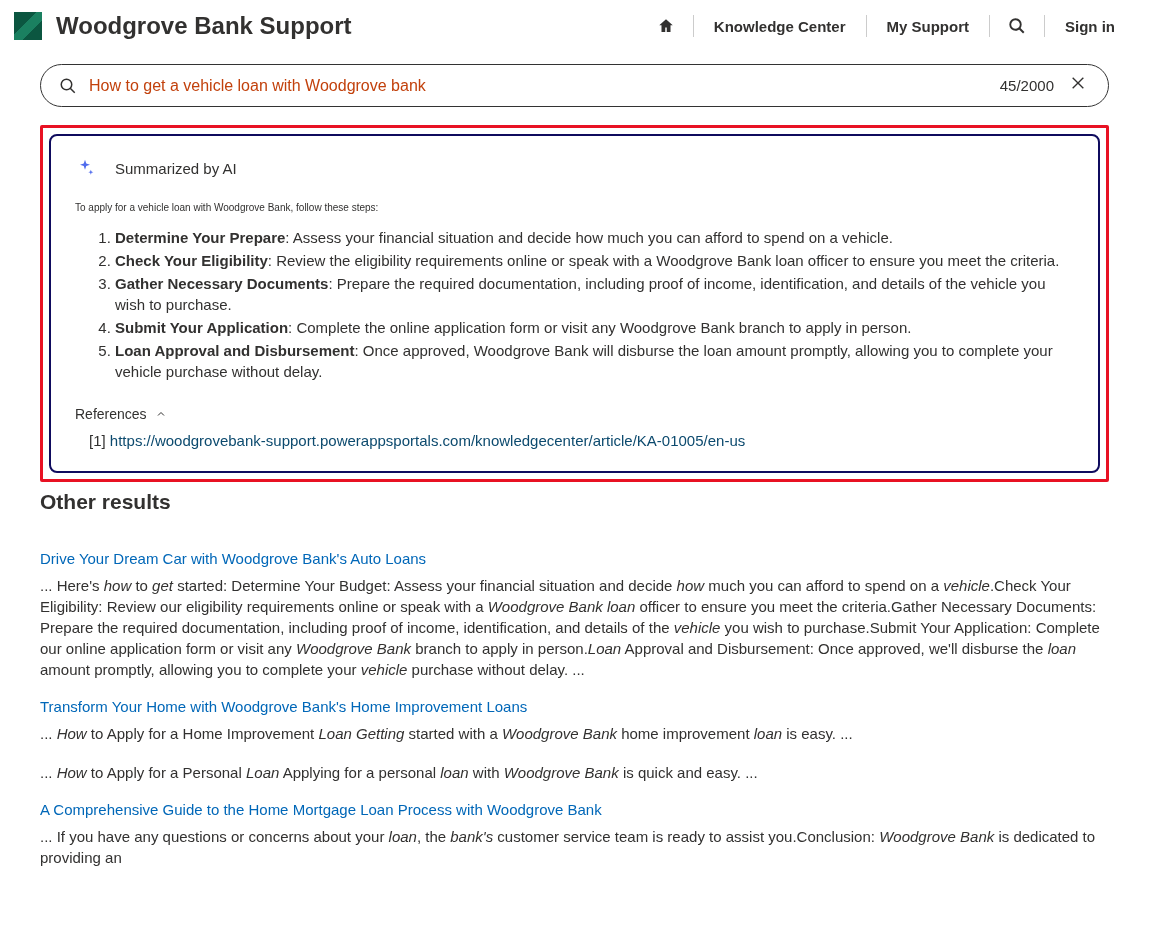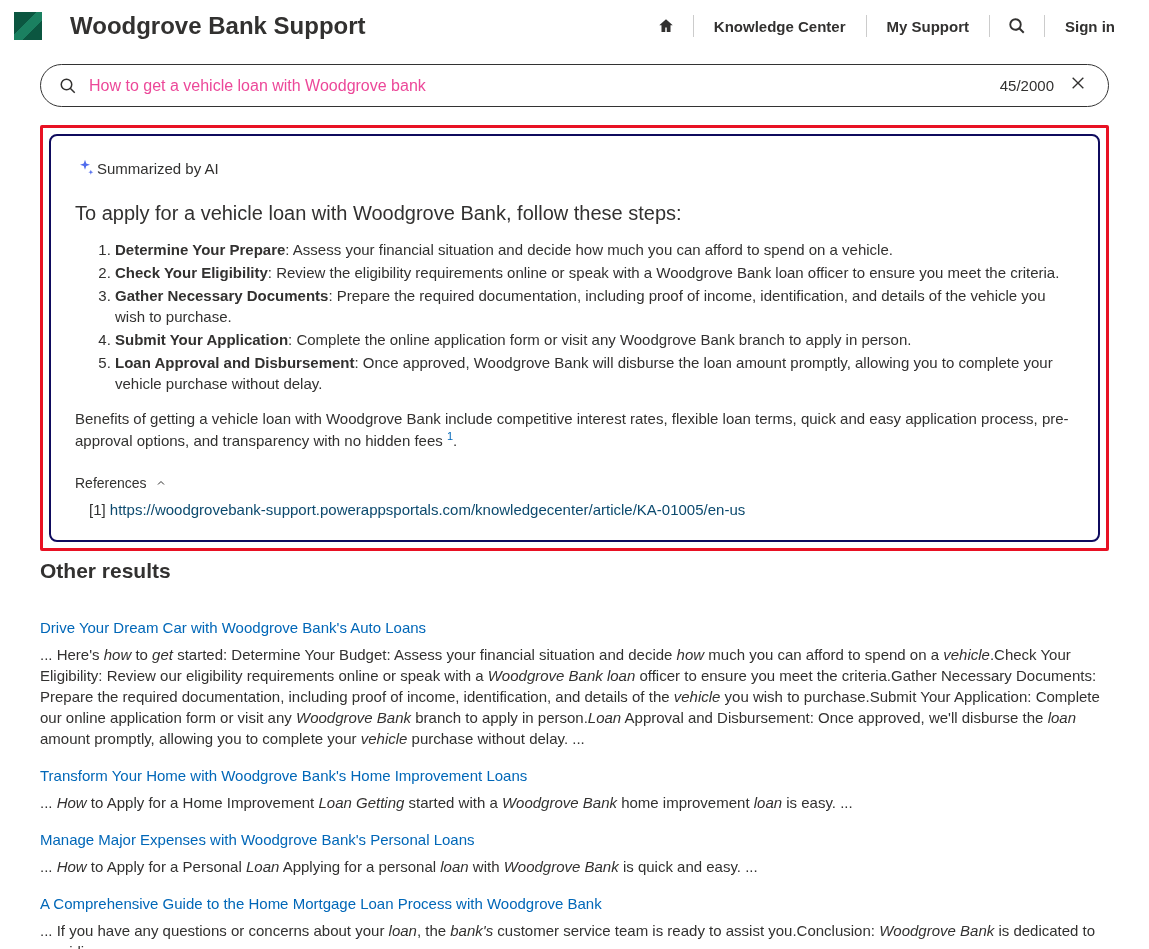--- a/index.html
+++ b/index.html
@@ -9,21 +9,21 @@
     }
     body {
       font-family: 'Segoe UI', Tahoma, Geneva, Verdana, sans-serif;
       background: #fff;
       color: #323130;
     }
     .header {
       display: flex;
       align-items: center;
       padding: 12px 14px;
-      gap: 28px;
+      gap: 14px;
     }
     .logo {
       width: 28px;
       height: 28px;
       background: linear-gradient(135deg, #0b5640 40%, #1a8060 40%, #1a8060 65%, #0b5640 65%);
       position: relative;
     }
     .site-title {
       font-size: 24px;
       font-weight: 600;
@@ -68,21 +68,21 @@
     .search-bar .sicon {
       width: 18px;
       height: 18px;
       flex-shrink: 0;
     }
     .search-input {
       flex: 1;
       border: none;
       outline: none;
       font-size: 16px;
-      color: #ec4899;
+      color: #c2410c;
     }
     .search-count {
       font-size: 15px;
       color: #323130;
     }
     .clear-btn {
       cursor: pointer;
       font-size: 18px;
       padding: 0 4px;
     }
@@ -93,33 +93,33 @@
       border-radius: 2px;
     }
     .ai-card {
       border: 2px solid #0f0b5e;
       border-radius: 8px;
       padding: 22px 24px;
     }
     .ai-header {
       display: flex;
       align-items: center;
-      gap: 2px;
+      gap: 20px;
       margin-bottom: 24px;
     }
     .sparkle-icon {
       width: 20px;
       height: 20px;
       color: #4f6bed;
     }
     .ai-label {
       font-size: 15px;
     }
     .ai-intro {
-      font-size: 20px;
+      font-size: 10px;
       margin-bottom: 14px;
     }
     .ai-list {
       margin-left: 40px;
       margin-bottom: 14px;
     }
     .ai-list li {
       font-size: 15px;
       line-height: 1.4;
       margin-bottom: 2px;
@@ -248,40 +248,37 @@
         <span class="ai-label">Summarized by AI</span>
       </div>
       <p class="ai-intro">To apply for a vehicle loan with Woodgrove Bank, follow these steps:</p>
       <ol class="ai-list" id="ai-steps">
           <li><span class="bold">Determine Your Prepare</span><span>: Assess your financial situation and decide how much you can afford to spend on a vehicle.</span></li>
           <li><span class="bold">Check Your Eligibility</span><span>: Review the eligibility requirements online or speak with a Woodgrove Bank loan officer to ensure you meet the criteria.</span></li>
           <li><span class="bold">Gather Necessary Documents</span><span>: Prepare the required documentation, including proof of income, identification, and details of the vehicle you wish to purchase.</span></li>
           <li><span class="bold">Submit Your Application</span><span>: Complete the online application form or visit any Woodgrove Bank branch to apply in person.</span></li>
           <li><span class="bold">Loan Approval and Disbursement</span><span>: Once approved, Woodgrove Bank will disburse the loan amount promptly, allowing you to complete your vehicle purchase without delay.</span></li>
         </ol>
-      <p class="ai-outro">
-        <span>Benefits of getting a vehicle loan with Woodgrove Bank include competitive interest rates, flexible loan terms, quick and easy application process, pre-approval options, and transparency with no hidden fees </span><a class="sup">1</a><span>.</span>
-      </p>
       <div class="ref-row">
         <div class="ref-toggle">
           <span>References</span>
           <svg class="chev" viewBox="0 0 24 24" fill="none" stroke="currentColor" stroke-width="2">
               <polyline points="6 15 12 9 18 15"></polyline>
             </svg>
         </div>
       </div>
       <div class="ref-item">
         <span>[1]</span>
         <a href="#">https://woodgrovebank-support.powerappsportals.com/knowledgecenter/article/KA-01005/en-us</a>
       </div>
     </div>
   </div>
 
   <h2 class="other-heading">Other results</h2>
 
   <div id="results-container">
       <div class="result"><a class="result-title" href="#">Drive Your Dream Car with Woodgrove Bank's Auto Loans</a><p class="result-snippet">... Here's <em>how</em> to <em>get</em> started: Determine Your Budget: Assess your financial situation and decide <em>how</em> much you can afford to spend on a <em>vehicle</em>.Check Your Eligibility: Review our eligibility requirements online or speak with a <em>Woodgrove Bank loan</em> officer to ensure you meet the criteria.Gather Necessary Documents: Prepare the required documentation, including proof of income, identification, and details of the <em>vehicle</em> you wish to purchase.Submit Your Application: Complete our online application form or visit any <em>Woodgrove Bank</em> branch to apply in person.<em>Loan</em> Approval and Disbursement: Once approved, we'll disburse the <em>loan</em> amount promptly, allowing you to complete your <em>vehicle</em> purchase without delay. ...</p></div>
       <div class="result"><a class="result-title" href="#">Transform Your Home with Woodgrove Bank's Home Improvement Loans</a><p class="result-snippet">... <em>How</em> to Apply for a Home Improvement <em>Loan Getting</em> started with a <em>Woodgrove Bank</em> home improvement <em>loan</em> is easy. ...</p></div>
-      <div class="result"><a class="result-title" href="#">Manage Major Expenses with Woodgrove Bank's Personal Loans</a><p class="result-snippet">... <em>How</em> to Apply for a Personal <em>Loan</em> Applying for a personal <em>loan</em> with <em>Woodgrove Bank</em> is quick and easy. ...</p></div>
+      <div class="result"><p class="result-snippet">... <em>How</em> to Apply for a Personal <em>Loan</em> Applying for a personal <em>loan</em> with <em>Woodgrove Bank</em> is quick and easy. ...</p></div>
       <div class="result"><a class="result-title" href="#">A Comprehensive Guide to the Home Mortgage Loan Process with Woodgrove Bank</a><p class="result-snippet">... If you have any questions or concerns about your <em>loan</em>, the <em>bank's</em> customer service team is ready to assist you.Conclusion: <em>Woodgrove Bank</em> is dedicated to providing an</p></div>
     </div>
 
 </div>
 
 </body></html>

